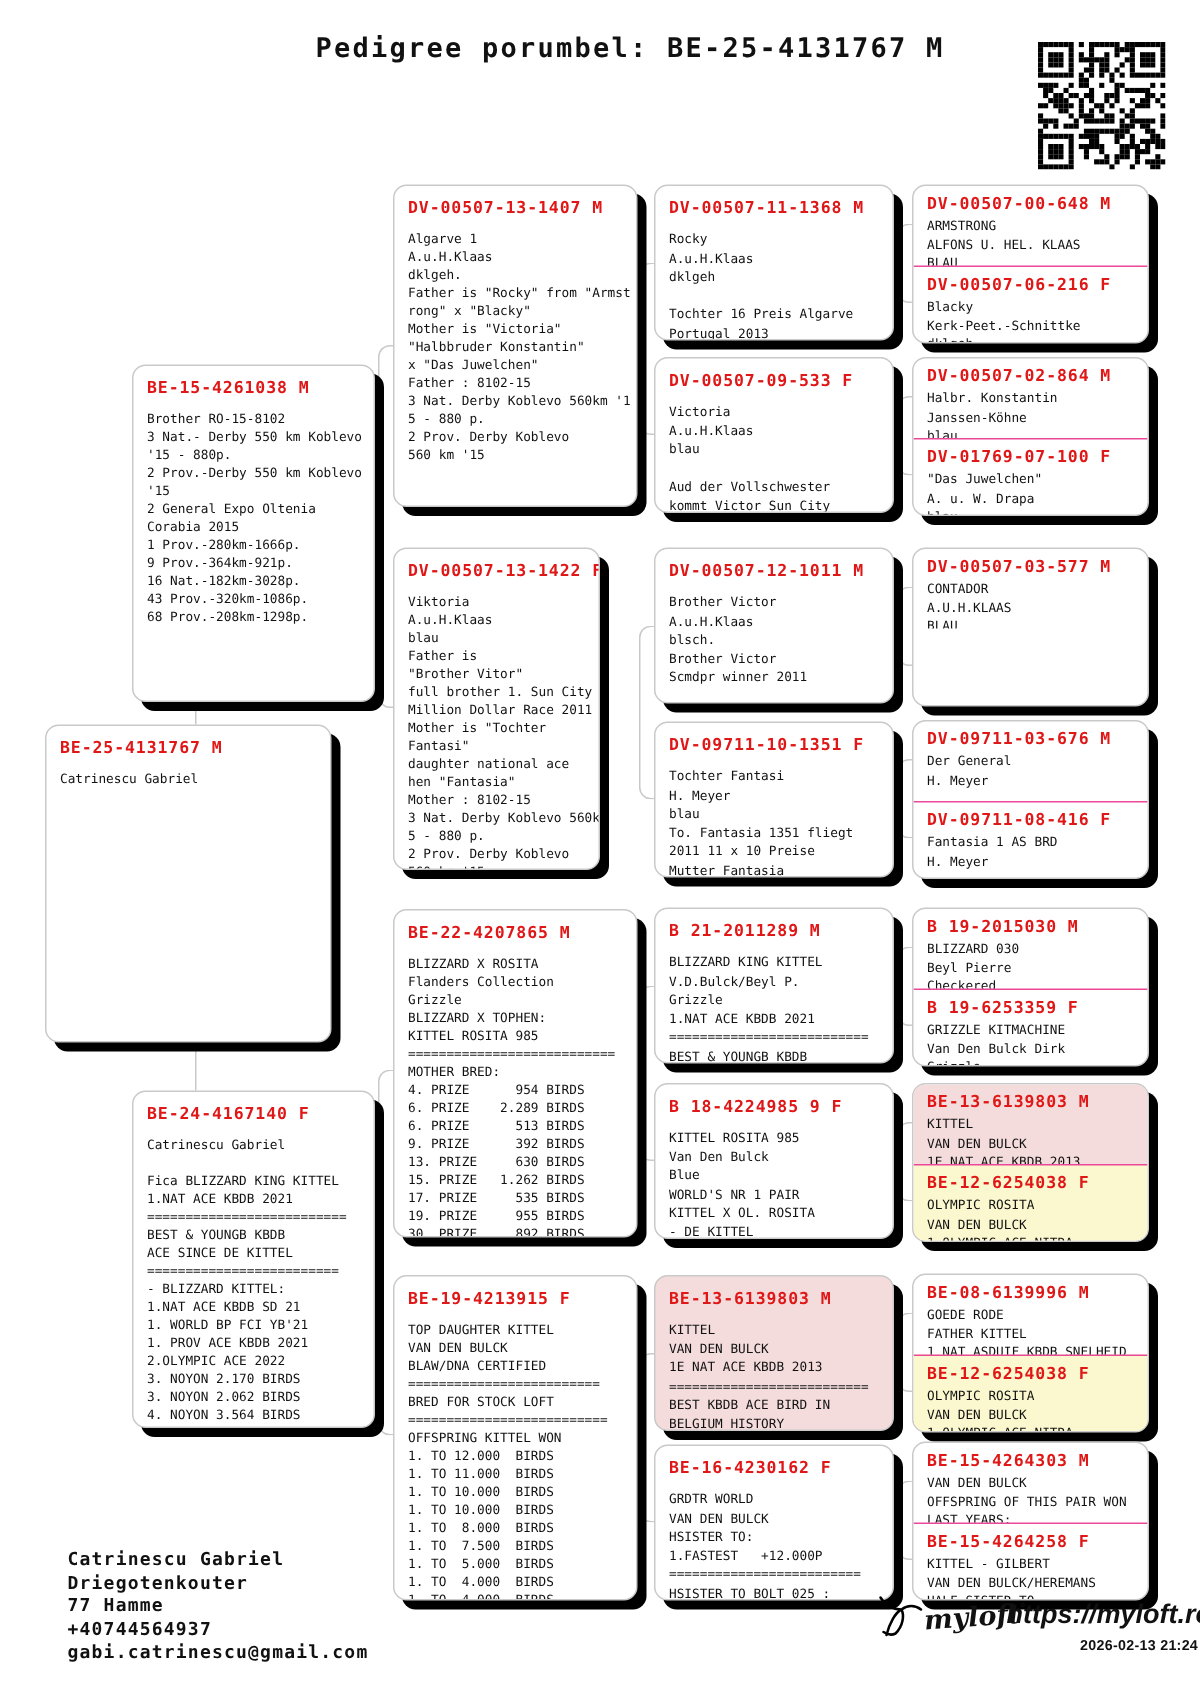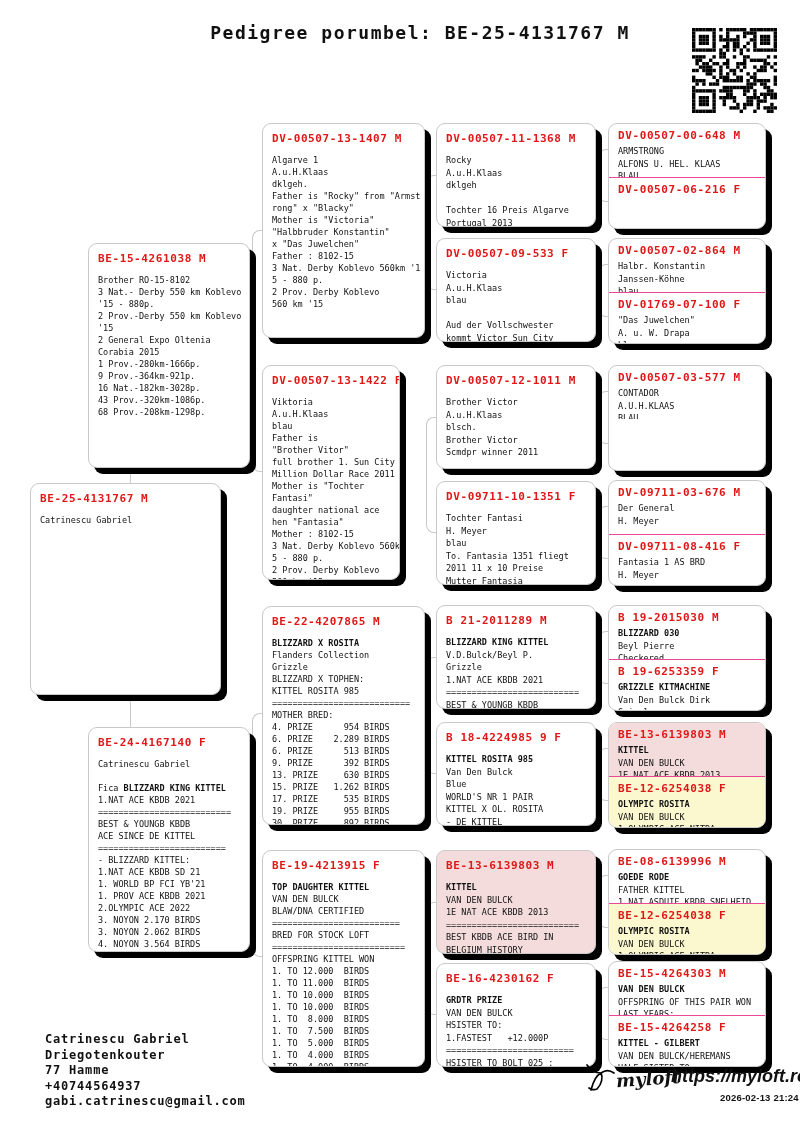--- a/index.html
+++ b/index.html
@@ -21,21 +21,21 @@
   .half{height:53px;box-sizing:border-box;padding:4px 9px 0;overflow:hidden;}
   .half + .half{border-top:1px solid #ec4899;}
   .ring{
     color:var(--red,#e01717);font-weight:bold;font-size:11px;letter-spacing:.6px;
     line-height:15px;margin-bottom:8px;white-space:pre;
   }
   .half .ring{margin-bottom:2px;}
   .ln{font-size:8.5px;line-height:12px;white-space:pre;}
   .lh125 .ln{line-height:12.5px;}
   .half .ln{line-height:12.5px;}
-  .ln b{font-weight:bold;}
+  .ln b{font-weight:normal;}
   .br{
     position:absolute;width:10px;box-sizing:border-box;
     border:1px solid #c9c9c9;border-right:none;border-radius:8px 0 0 8px;
   }
   .vln{position:absolute;width:1px;background:#c9c9c9;}
   .contact{position:absolute;left:45px;top:1032px;}
   .contact .ln{font-size:12px;line-height:15.5px;font-weight:bold;letter-spacing:.8px;}
   .bird{position:absolute;left:582px;top:1062px;}
   .brandtxt{
     position:absolute;left:616px;top:1068px;font-family:"DejaVu Serif",serif;
@@ -590,40 +590,45 @@
       <div class="ln">VAN DEN BULCK</div>
       <div class="ln">1E NAT ACE KBDB 2013</div>
       <div class="ln">==========================</div>
       <div class="ln">BEST KBDB ACE BIRD IN</div>
       <div class="ln">BELGIUM HISTORY</div>
     </div>
 </div>
 <div class="box lh125" style="left:436px;top:963px;width:160px;height:104px">
   <div class="ring">BE-16-4230162 F</div>
   <div class="lines">
-      <div class="ln"><b>GRDTR PRIZE</b></div>
+      <div class="ln"><b>GRDTR WORLD</b></div>
       <div class="ln">VAN DEN BULCK</div>
       <div class="ln">HSISTER TO:</div>
       <div class="ln">1.FASTEST   +12.000P</div>
       <div class="ln">=========================</div>
       <div class="ln">HSISTER TO BOLT 025 :</div>
     </div>
 </div>
 
 <div class="pair" style="left:608px;top:123px">
   <div class="half">
     <div class="ring">DV-00507-00-648 M</div>
     <div class="lines">
         <div class="ln">ARMSTRONG</div>
         <div class="ln">ALFONS U. HEL. KLAAS</div>
         <div class="ln">BLAU</div>
       </div>
   </div>
   <div class="half">
     <div class="ring">DV-00507-06-216 F</div>
+    <div class="lines">
+        <div class="ln">Blacky</div>
+        <div class="ln">Kerk-Peet.-Schnittke</div>
+        <div class="ln">dklgeh</div>
+      </div>
   </div>
 </div>
 <div class="pair" style="left:608px;top:238px">
   <div class="half">
     <div class="ring">DV-00507-02-864 M</div>
     <div class="lines">
         <div class="ln">Halbr. Konstantin</div>
         <div class="ln">Janssen-Köhne</div>
         <div class="ln">blau</div>
       </div>

